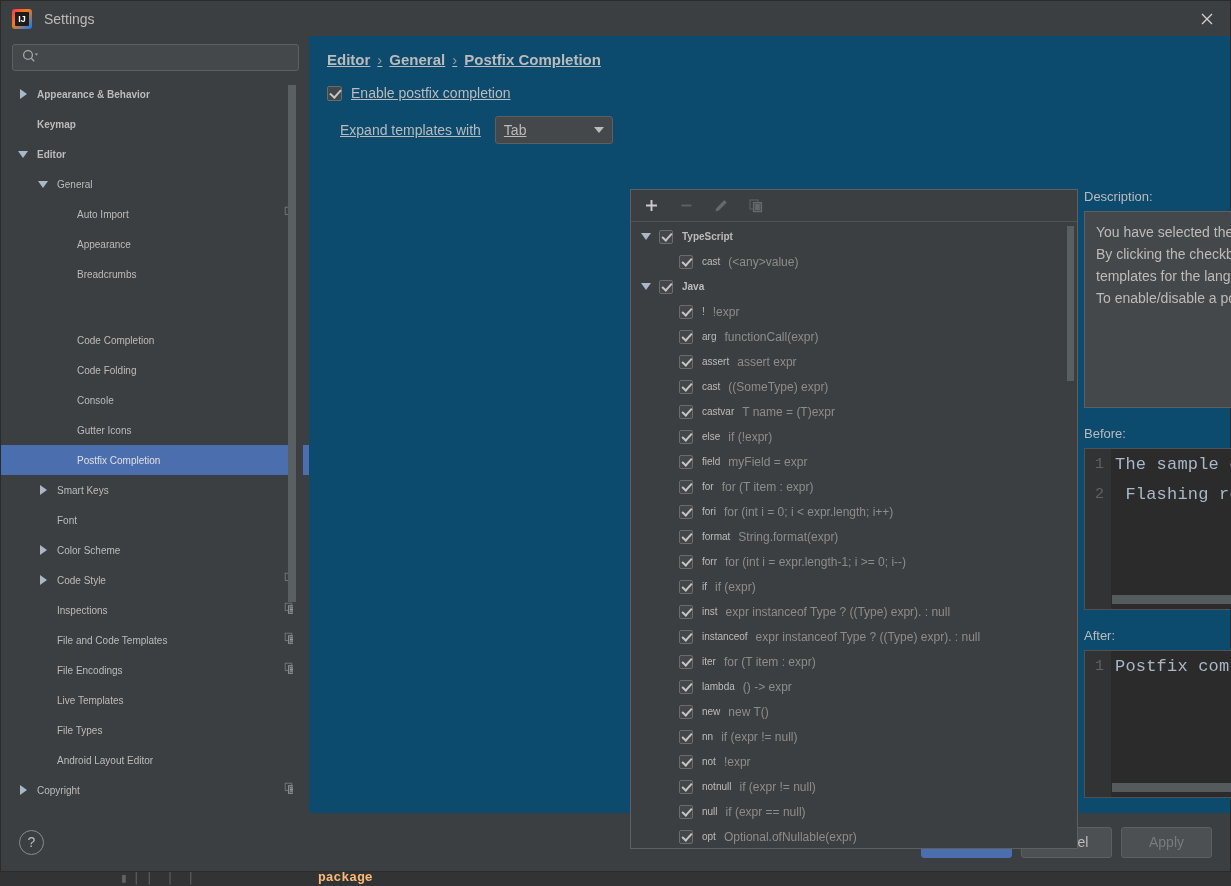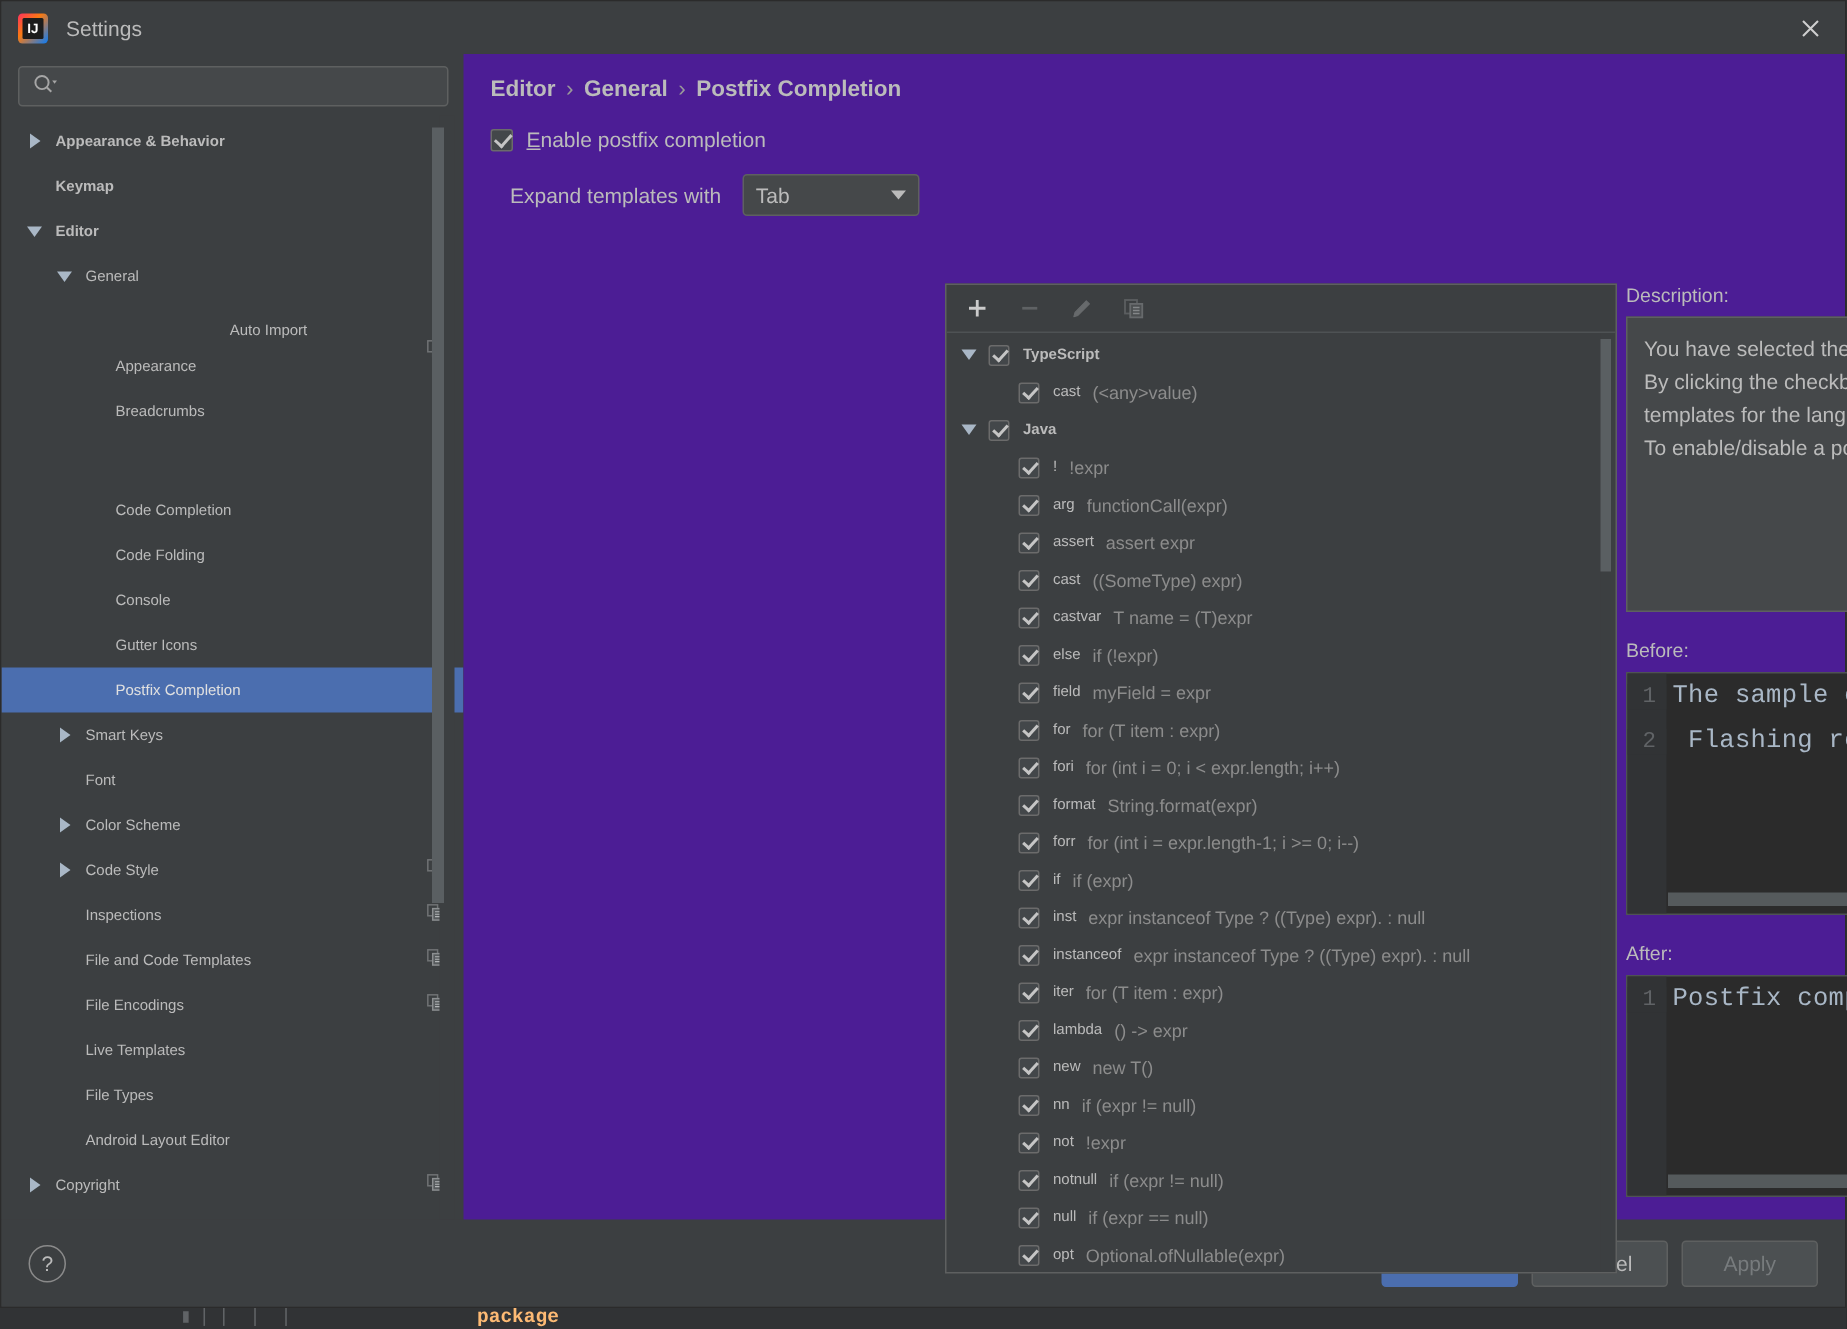--- a/index.html
+++ b/index.html
@@ -90,21 +90,21 @@
     position:absolute; right:6px; top:0; width:10px; bottom:0;
     background:#3c3f41;
   }
   #side-thumb {
     position:absolute; right:7px; width:8px; background:#5a5f62; border-radius:0;
   }
 
   
   #content {
     flex:1 1 auto; min-width:0; position:relative;
-    background:#4c1d95; padding:0 16px 0 18px;
+    background:#0c4a6e; padding:0 16px 0 18px;text-decoration:underline;
   }
   #breadcrumb { padding-top:15px; font-size:15px; font-weight:bold; color:#bbbbbb; }
   #breadcrumb .sep { color:#9a9a9a; font-weight:normal; margin:0 7px; }
 
   #enable-row { display:flex; align-items:center; margin-top:17px; }
   .cb {
     width:15px; height:15px; flex:0 0 15px; background:#43474a;
     border:1px solid #6b6b6b; border-radius:2px; position:relative;
   }
   .cb.checked::after{
@@ -260,21 +260,21 @@
                 <span class="tri-d"></span>
               </span>
               <span class="tree-label" style="margin-left: 6px;">Editor</span>
             </div>
             <div class="tree-row" style="padding-left: 34px;">
               <span class="tw">
                 <span class="tri-d"></span>
               </span>
               <span class="tree-label" style="margin-left: 6px;">General</span>
             </div>
-            <div class="tree-row" style="padding-left: 54px; flex-direction: column;">
+            <div class="tree-row" style="padding-left: 54px;">
               <span class="tw empty"></span>
               <span class="tree-label" style="margin-left: 6px;">Auto Import</span>
               <span class="copy-ic"><svg width="13" height="13" viewBox="0 0 16 16" aria-hidden="true">
                   <rect x="1.5" y="1.5" width="8" height="9" fill="none" stroke="#7a7d7f" stroke-width="1.2"></rect>
                   <rect x="5.5" y="4.6" width="8.5" height="9.4" fill="#5b5f61" stroke="#9a9d9f" stroke-width="1.2"></rect>
                   <path d="M7.4 7.2 H12 M7.4 9.2 H12 M7.4 11.2 H12" stroke="#c7cacc" stroke-width=".9"></path>
                 </svg></span>
             </div>
             <div class="tree-row" style="padding-left: 54px;">
               <span class="tw empty"></span>

